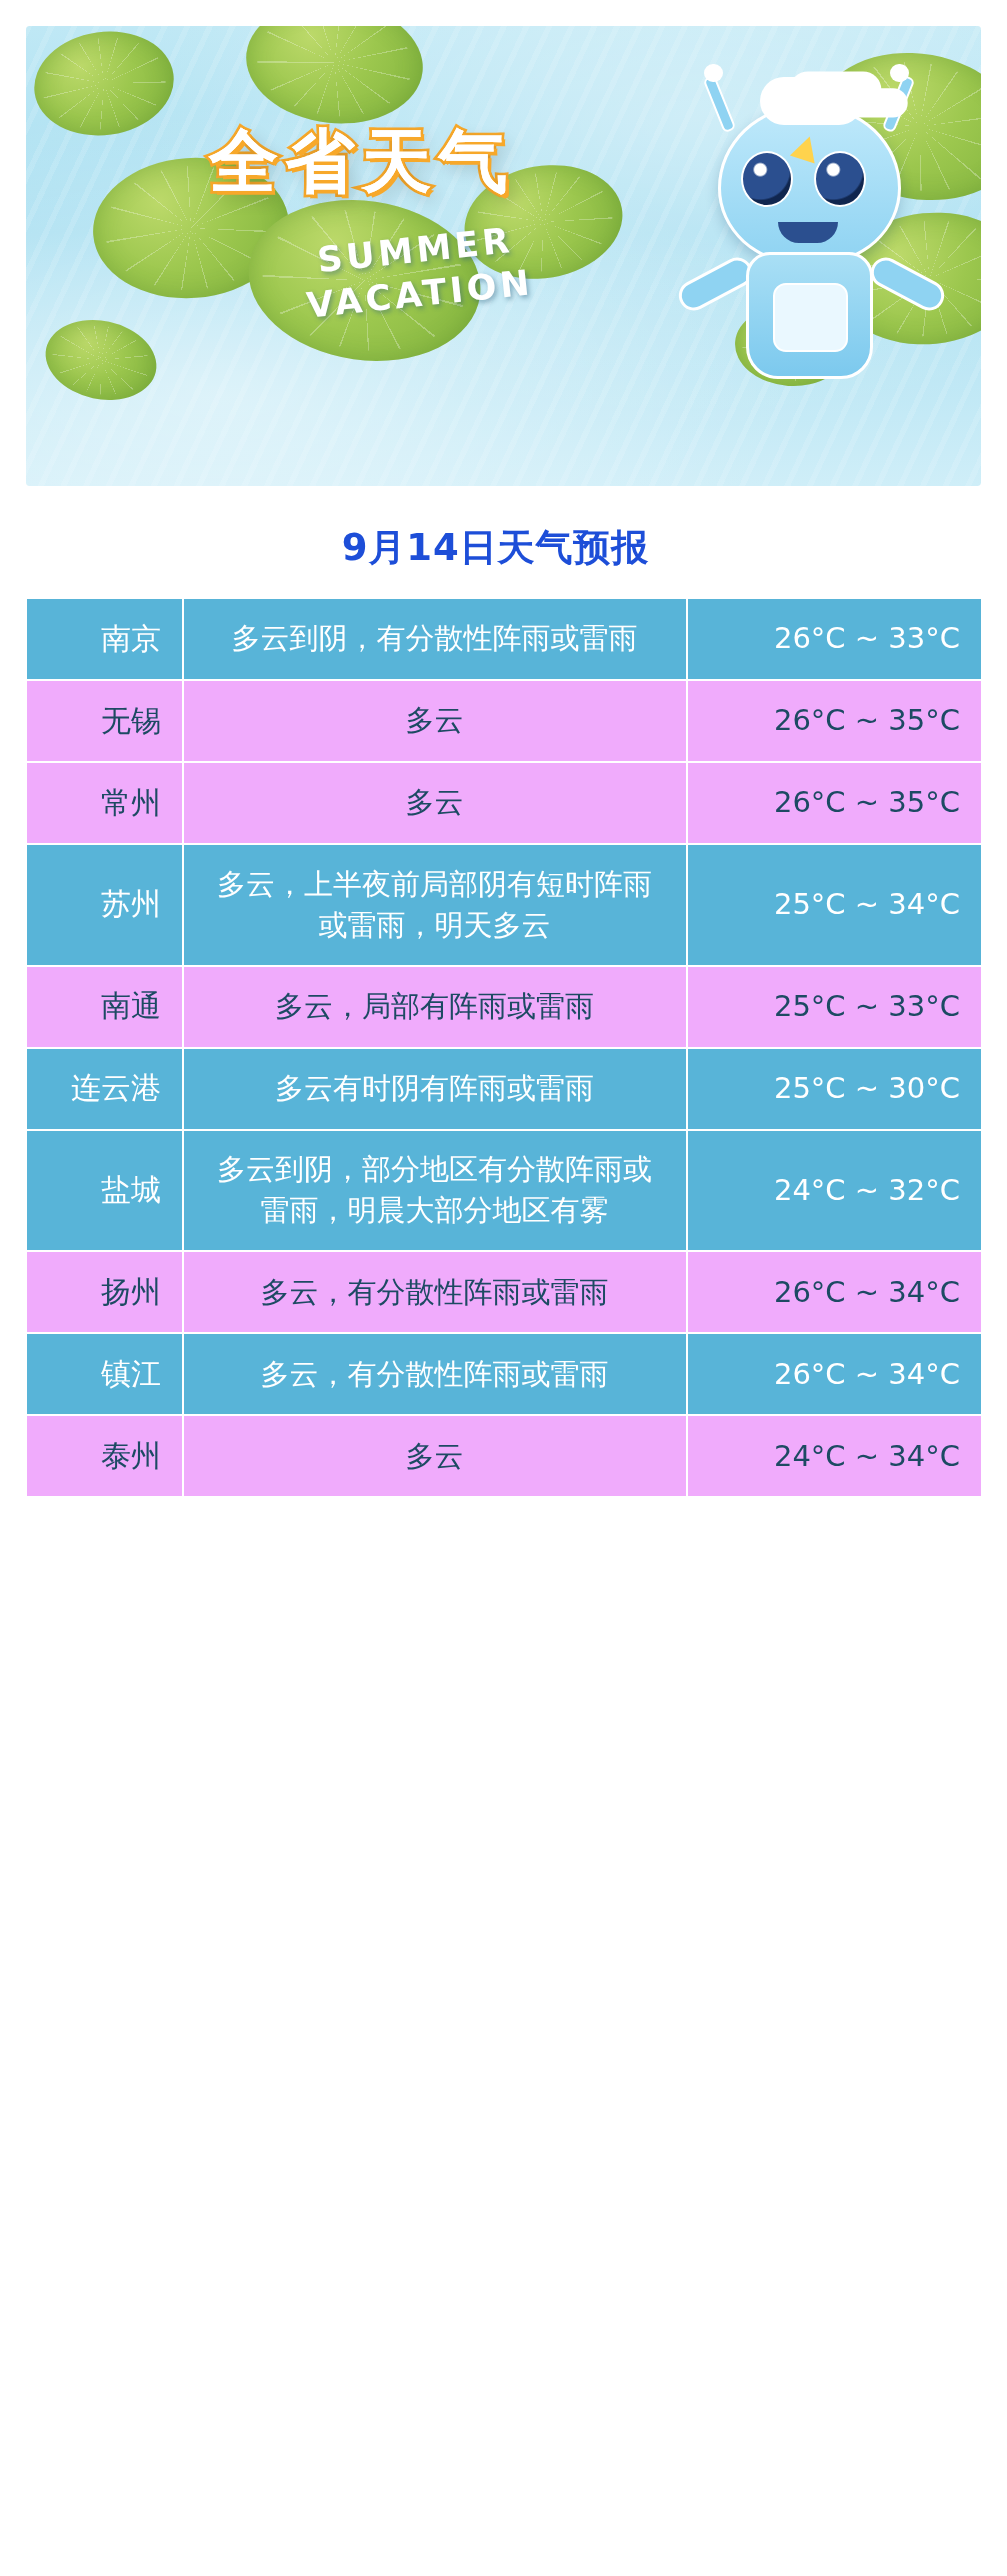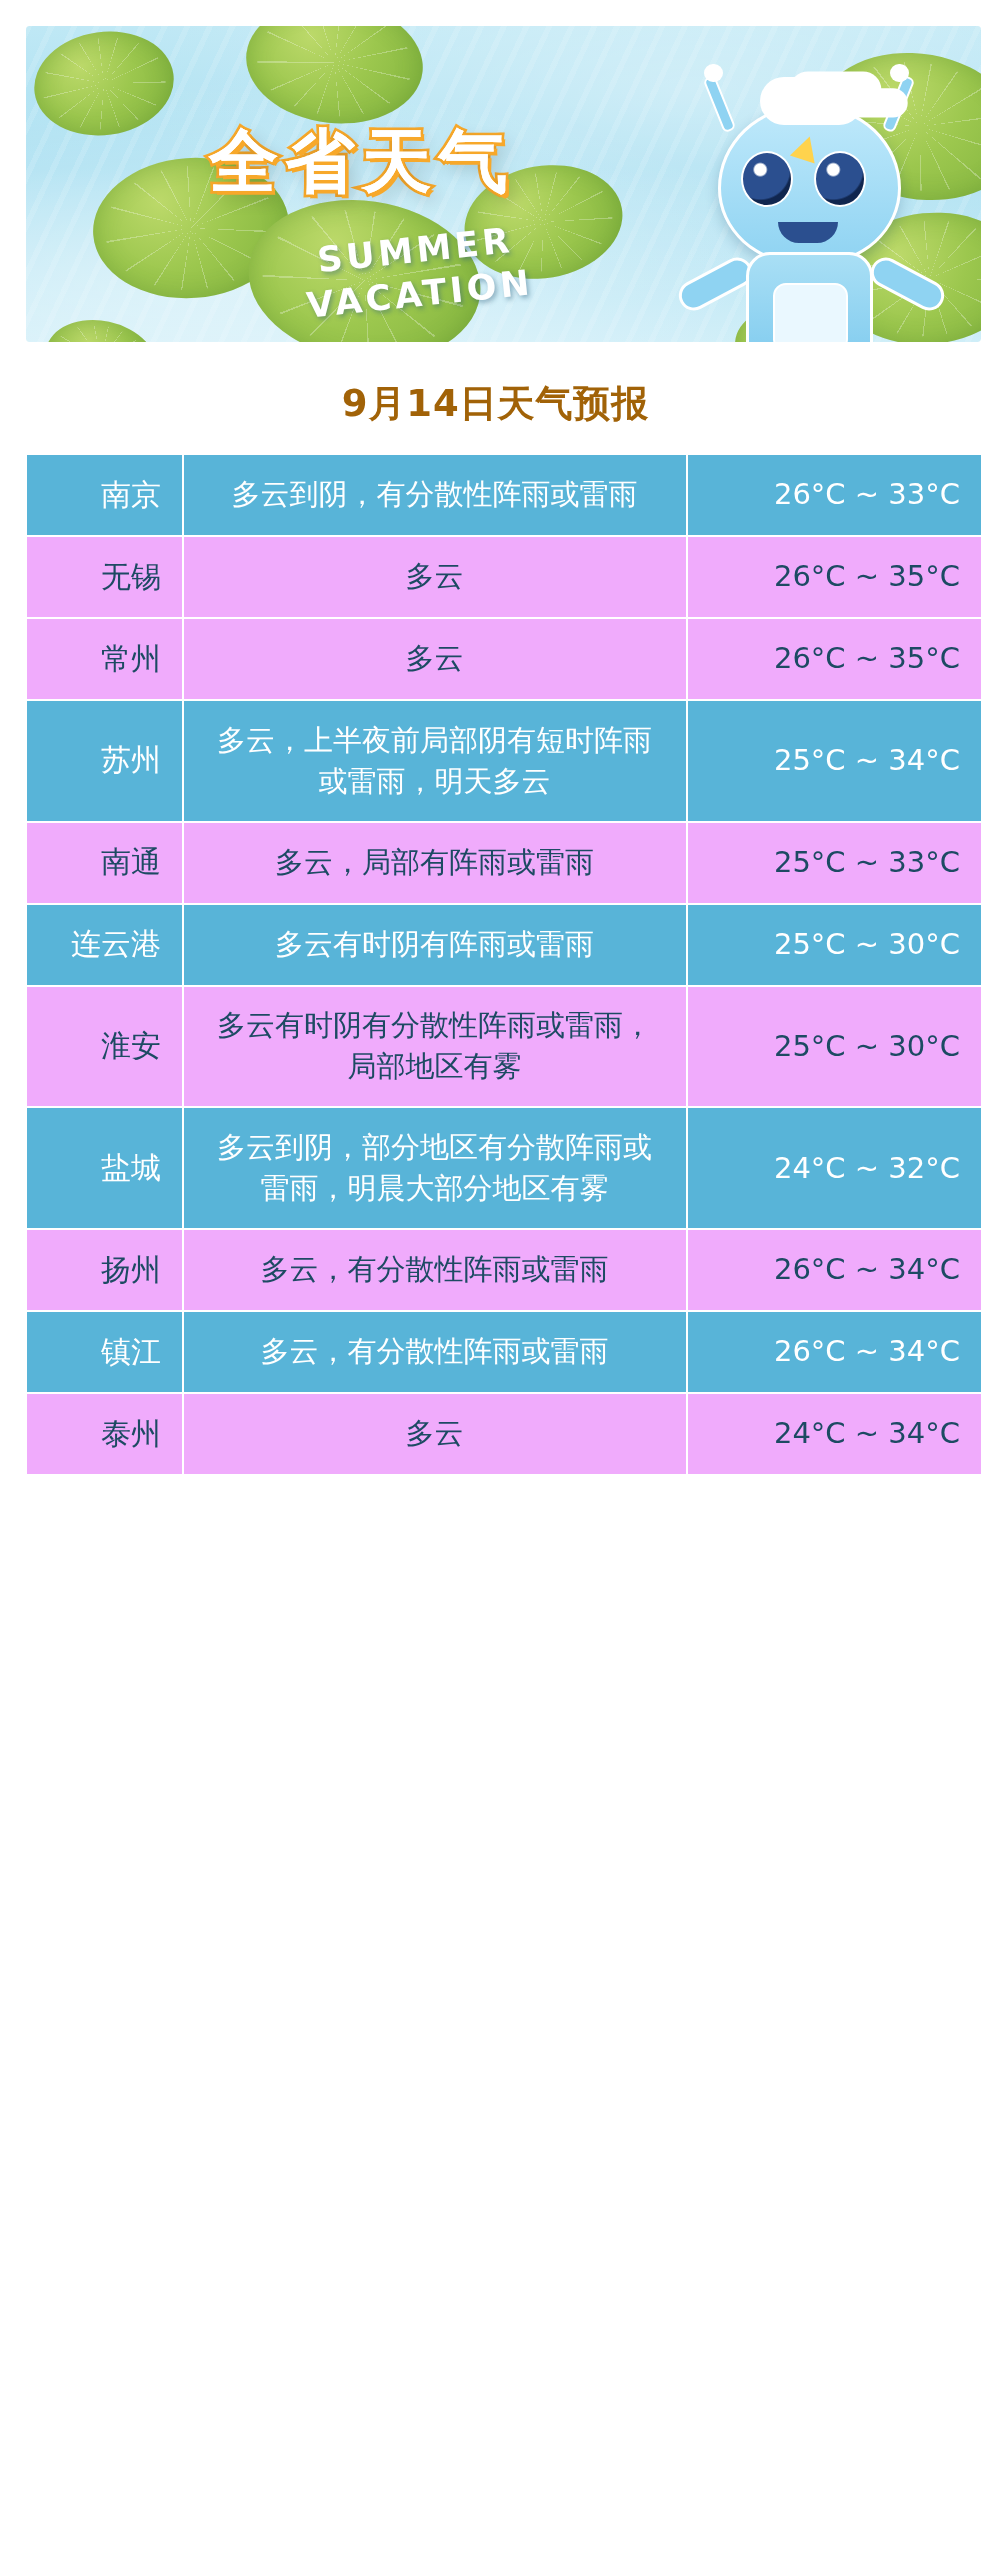--- a/index.html
+++ b/index.html
@@ -17,21 +17,21 @@
     position: relative;
     width: 1007px;
     height: 2576px;
     background: #ffffff;
   }
 
   
   .banner {
     position: relative;
     margin: 26px 26px 0 26px;
-    height: 316px;
+    height: 460px;
     border-radius: 3.7px;
     overflow: hidden;
     background: linear-gradient(180deg, #bfe8f5 0%, #a9dff1 45%, #cfeef8 100%);
   }
   .banner .water {
     position: absolute;
     inset: 0;
     background:
       radial-gradient(ellipse at 20% 80%, rgba(255,255,255,0.45) 0%, rgba(255,255,255,0) 55%),
       radial-gradient(ellipse at 70% 20%, rgba(255,255,255,0.35) 0%, rgba(255,255,255,0) 60%),
@@ -148,21 +148,21 @@
   }
   .m-arm.l { left: 5.6px; top: 211px; transform: rotate(-28deg); }
   .m-arm.r { left: 198px; top: 211px; transform: rotate(28deg); }
 
   
   .doc-title {
     margin: 37px 16px 24px 0;
     text-align: center;
     font-size: 37px;
     font-weight: 700;
-    color: #a16207;
+    color: #1d4ed8;
     letter-spacing: 0.9px;
     font-family: "DejaVu Sans", sans-serif;
   }
 
   
   .wx-table {
     width: 955px;
     margin: 0 auto;
     border-collapse: collapse;
     table-layout: fixed;
@@ -267,25 +267,20 @@
         <tr class="even">
           <td class="city">南通</td>
           <td class="desc">多云，局部有阵雨或雷雨</td>
           <td class="temp">25°C ~ 33°C</td>
         </tr>
         <tr class="odd">
           <td class="city">连云港</td>
           <td class="desc">多云有时阴有阵雨或雷雨</td>
           <td class="temp">25°C ~ 30°C</td>
         </tr>
-        <tr class="even">
-          <td class="city">淮安</td>
-          <td class="desc">多云有时阴有分散性阵雨或雷雨，局部地区有雾</td>
-          <td class="temp">25°C ~ 30°C</td>
-        </tr>
         <tr class="odd">
           <td class="city">盐城</td>
           <td class="desc">多云到阴，部分地区有分散阵雨或雷雨，明晨大部分地区有雾</td>
           <td class="temp">24°C ~ 32°C</td>
         </tr>
         <tr class="even">
           <td class="city">扬州</td>
           <td class="desc">多云，有分散性阵雨或雷雨</td>
           <td class="temp">26°C ~ 34°C</td>
         </tr>

